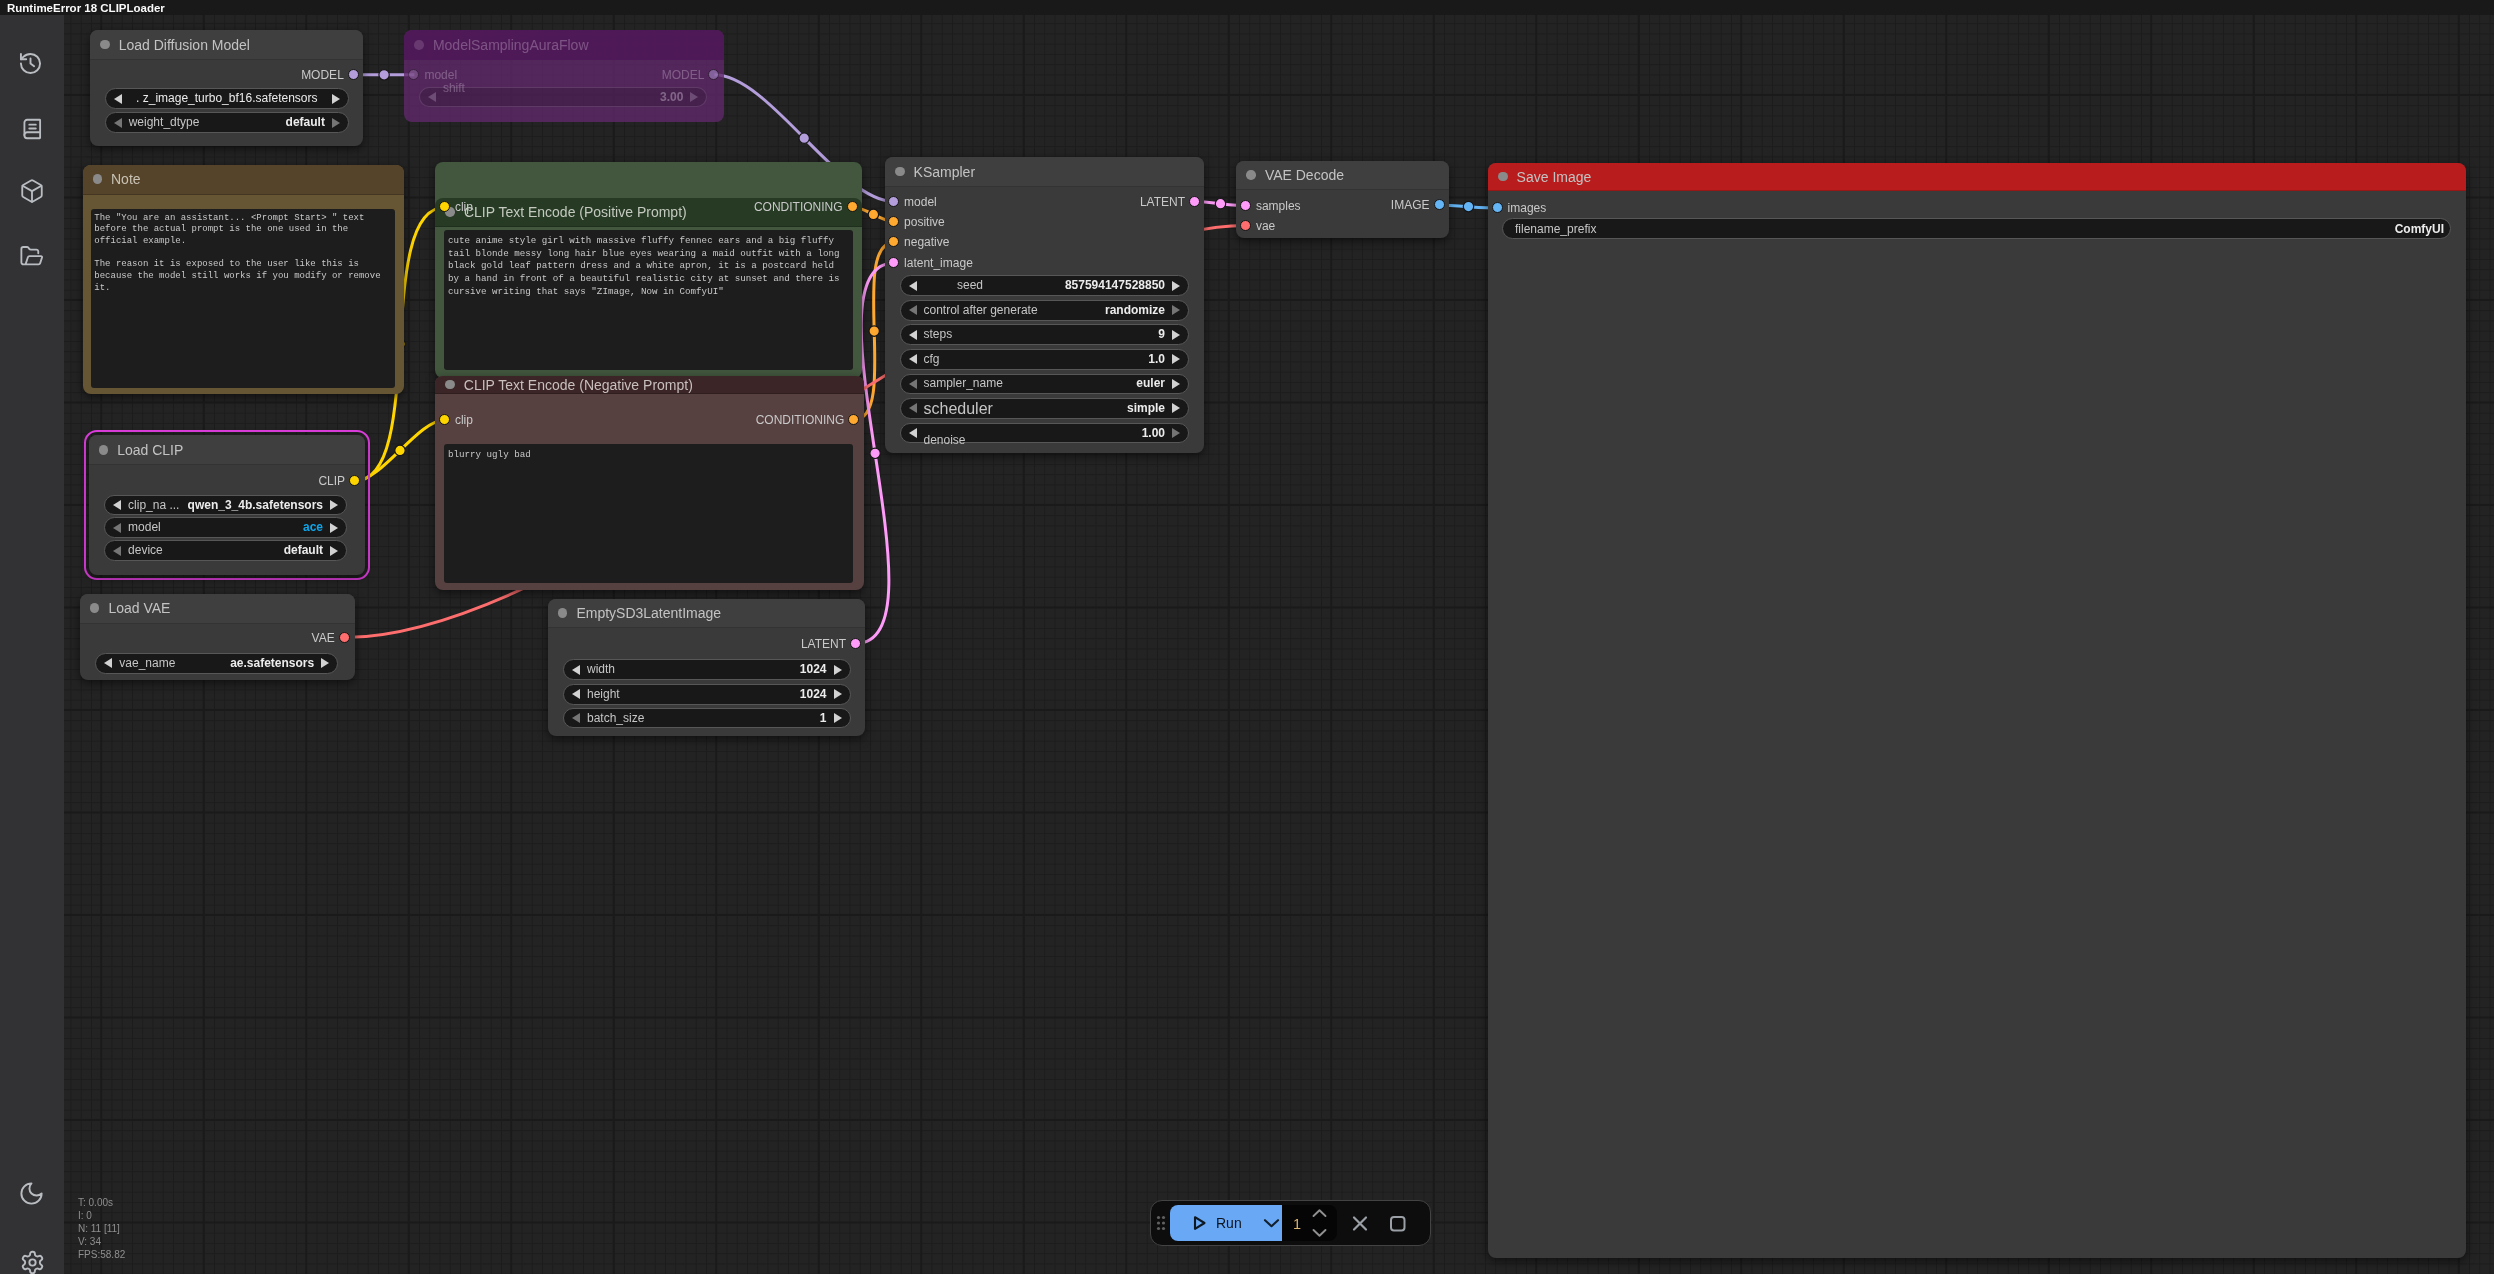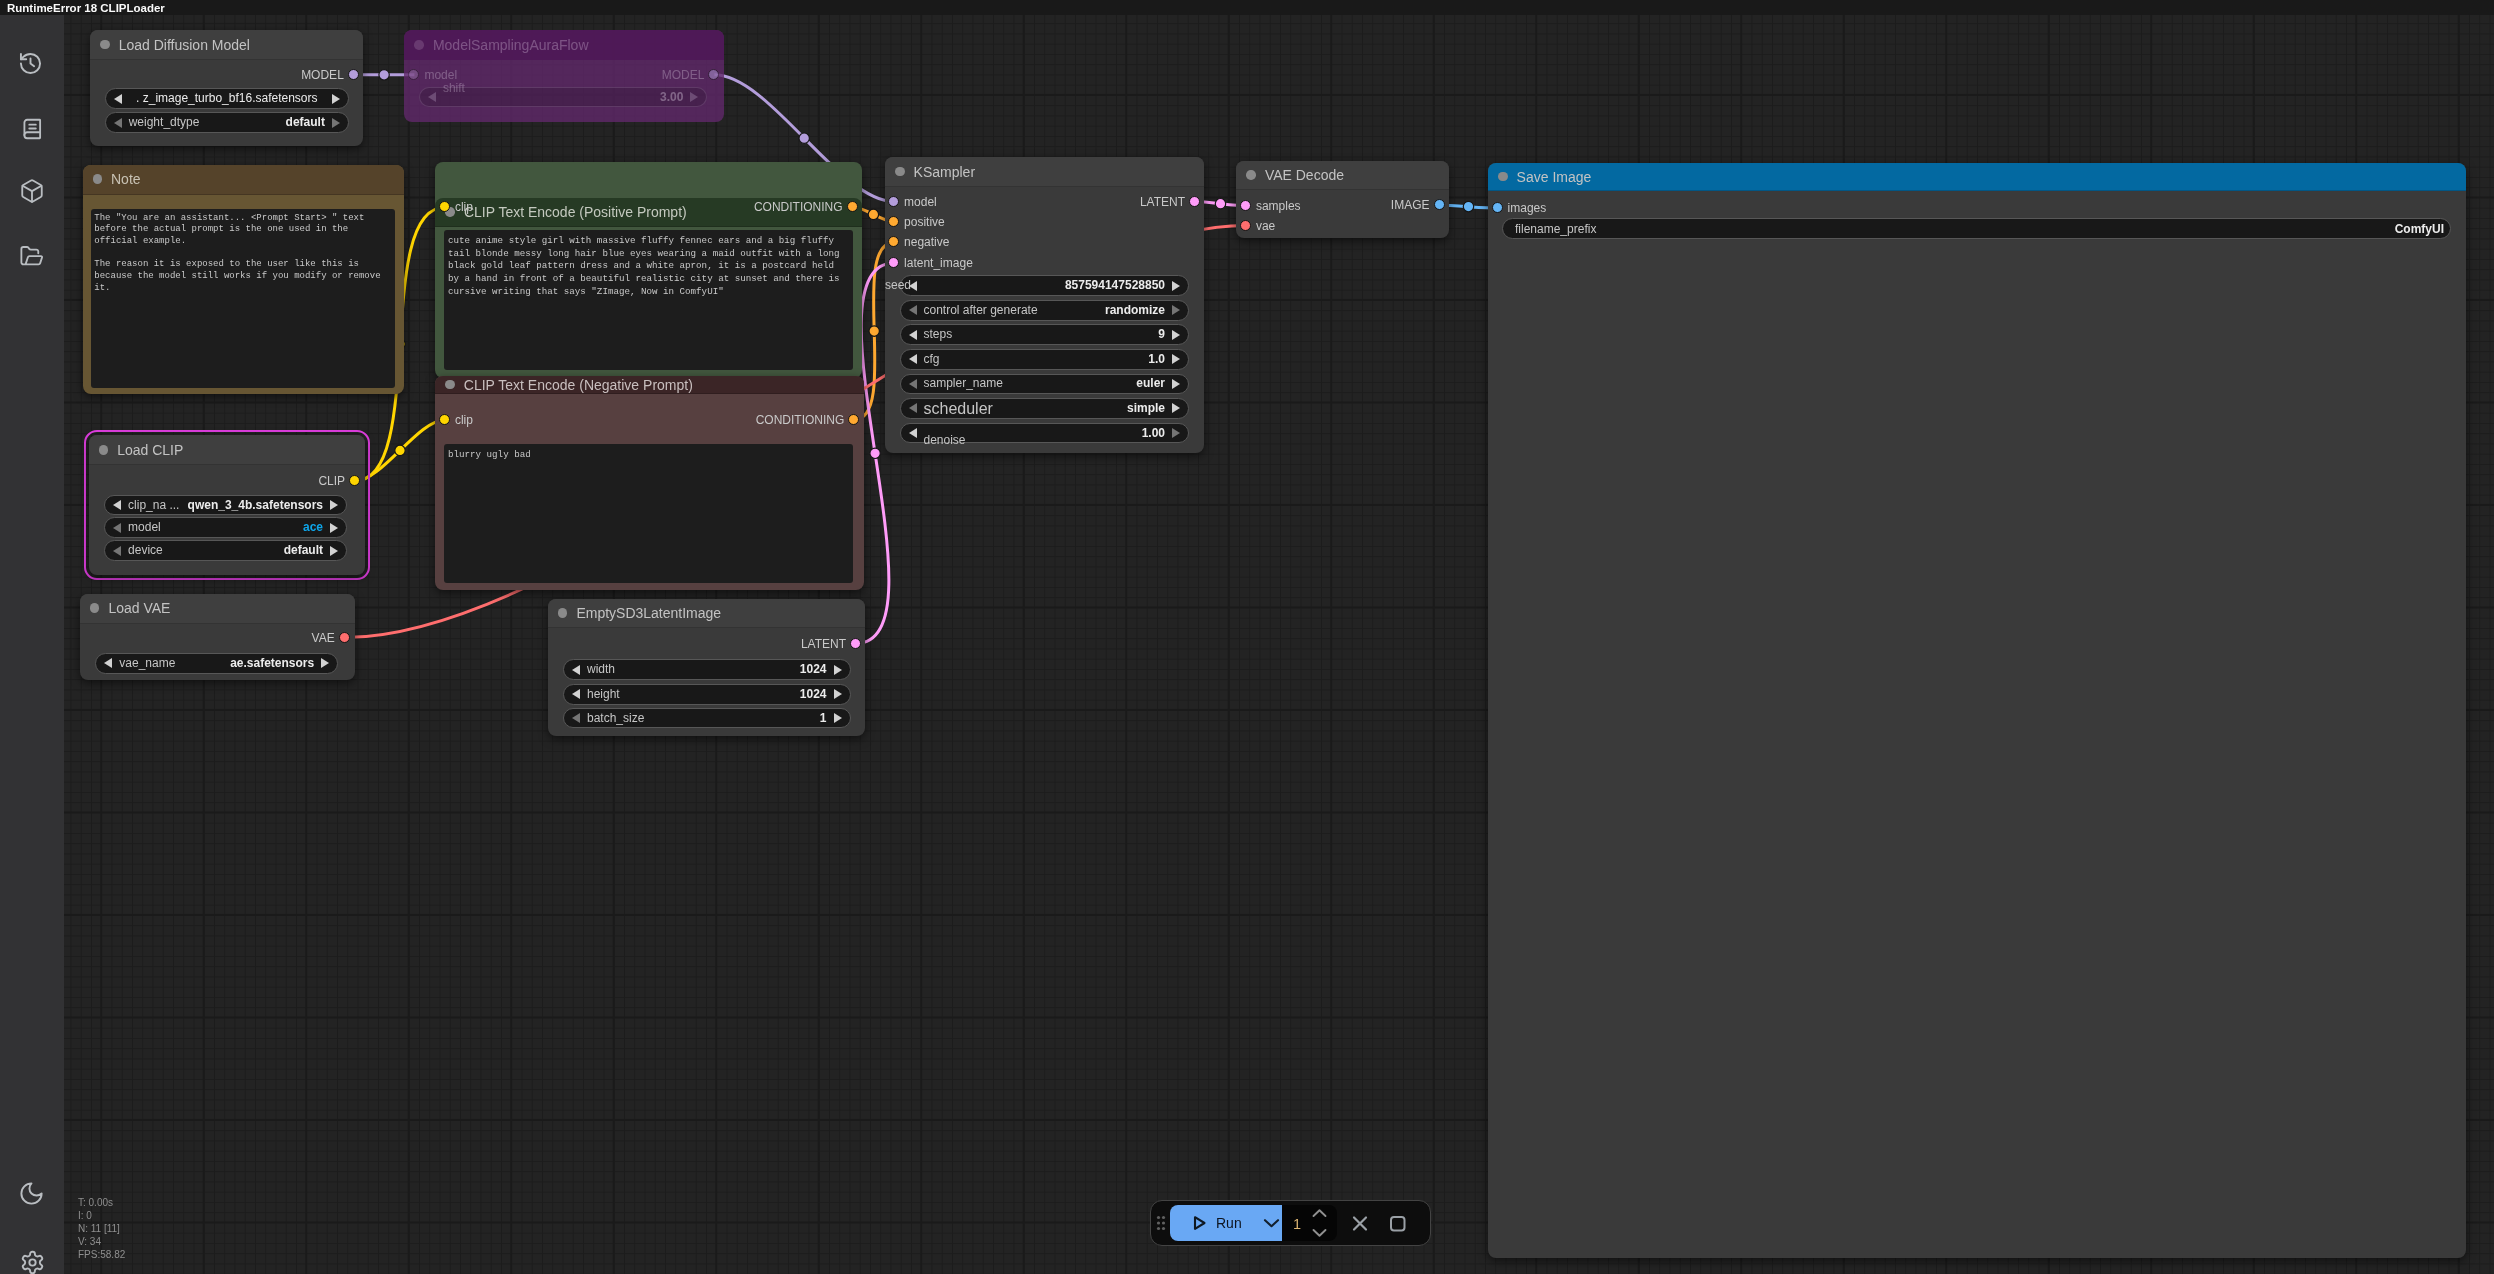--- a/index.html
+++ b/index.html
@@ -213,21 +213,21 @@
 <div class="sl" style="left:904.1px;top:215.0px;">positive</div>
 <div class="sd" style="left:888.1px;top:236.4px;background:#FFA931;"></div>
 <div class="sl" style="left:904.1px;top:235.4px;">negative</div>
 <div class="sd" style="left:888.1px;top:257.1px;background:#FF9CF9;"></div>
 <div class="sl" style="left:904.1px;top:256.1px;">latent_image</div>
 <div class="sd" style="left:1189.0px;top:195.6px;background:#FF9CF9;"></div>
 <div class="sl" style="right:1309.0px;top:194.6px;">LATENT</div>
 <div class="w" style="left:899.5px;top:275.3px;width:289.5px;height:20.7px;background:#181818;border-color:#575757;"></div>
 <div class="tri" style="left:908.5px;top:280.7px;border-right:8px solid #d2d2d2;border-top:5px solid transparent;border-bottom:5px solid transparent;"></div>
 <div class="tri" style="left:1172.0px;top:280.7px;border-left:8px solid #d2d2d2;border-top:5px solid transparent;border-bottom:5px solid transparent;"></div>
-<div class="wt" style="left:885px;top:278.2px;color:#c6c6c6;font-size:12px;">seed</div>
+<div class="wt" style="left:957px;top:278.2px;color:#c6c6c6;font-size:12px;">seed</div>
 <div class="wt" style="right:1329.0px;top:278.2px;color:#ececec;font-weight:700;font-size:12px;">857594147528850</div>
 <div class="w" style="left:899.5px;top:299.9px;width:289.5px;height:20.7px;background:#181818;border-color:#575757;"></div>
 <div class="tri" style="left:908.5px;top:305.2px;border-right:8px solid #757575;border-top:5px solid transparent;border-bottom:5px solid transparent;"></div>
 <div class="tri" style="left:1172.0px;top:305.2px;border-left:8px solid #757575;border-top:5px solid transparent;border-bottom:5px solid transparent;"></div>
 <div class="wt" style="left:923.5px;top:302.8px;color:#c6c6c6;font-size:12px;">control after generate</div>
 <div class="wt" style="right:1329.0px;top:302.8px;color:#ececec;font-weight:700;font-size:12px;">randomize</div>
 <div class="w" style="left:899.5px;top:324.4px;width:289.5px;height:20.7px;background:#181818;border-color:#575757;"></div>
 <div class="tri" style="left:908.5px;top:329.8px;border-right:8px solid #d2d2d2;border-top:5px solid transparent;border-bottom:5px solid transparent;"></div>
 <div class="tri" style="left:1172.0px;top:329.8px;border-left:8px solid #d2d2d2;border-top:5px solid transparent;border-bottom:5px solid transparent;"></div>
 <div class="wt" style="left:923.5px;top:327.3px;color:#c6c6c6;font-size:12px;">steps</div>
@@ -258,21 +258,21 @@
       <span class="ttl" style="color:#c3c3c3;">VAE Decode</span>
     </div>
   </div>
 <div class="sd" style="left:1239.9px;top:199.8px;background:#FF9CF9;"></div>
 <div class="sl" style="left:1255.9px;top:198.8px;">samples</div>
 <div class="sd" style="left:1239.9px;top:219.6px;background:#FF6E6E;"></div>
 <div class="sl" style="left:1255.9px;top:218.6px;">vae</div>
 <div class="sd" style="left:1433.5px;top:199.2px;background:#64B5F6;"></div>
 <div class="sl" style="right:1064.5px;top:198.2px;">IMAGE</div>
 <div class="node" style="left:1488.1px;top:163.0px;width:977.7px;height:1095.0px;background:#3a3a3a;box-shadow:0 3px 10px rgba(0,0,0,.55);">
-    <div class="hd" style="height:28.0px;background:#0369a1;">
+    <div class="hd" style="height:28.0px;background:#b91c1c;">
       <span class="hdot" style="background:#8a8a8a;"></span>
       <span class="ttl" style="color:#c3c3c3;">Save Image</span>
     </div>
   </div>
 <div class="sd" style="left:1491.6px;top:202.1px;background:#64B5F6;"></div>
 <div class="sl" style="left:1507.6px;top:201.1px;">images</div>
 <div class="w" style="left:1502.0px;top:218.3px;width:949.0px;height:21.2px;background:#181818;border-color:#575757;"></div>
 <div class="wt" style="left:1515.0px;top:221.5px;color:#c6c6c6;font-size:12px;">filename_prefix</div>
 <div class="wt" style="right:50.0px;top:221.5px;color:#ececec;font-weight:700;font-size:12px;">ComfyUI</div>
 <div style="position:absolute;left:78px;top:1197px;z-index:3;font-size:10px;line-height:12.9px;color:#8f8f8f;">T:&nbsp;0.00s<br>I:&nbsp;0<br>N:&nbsp;11&nbsp;[11]<br>V:&nbsp;34<br>FPS:58.82</div>

